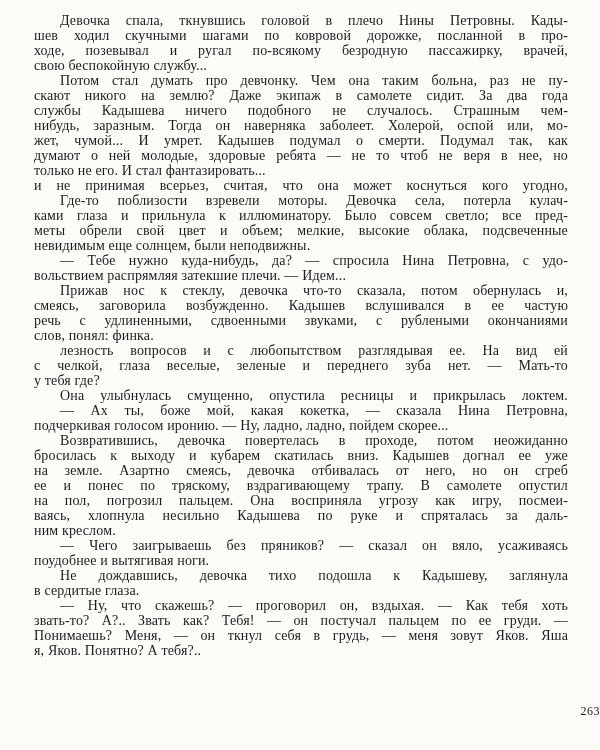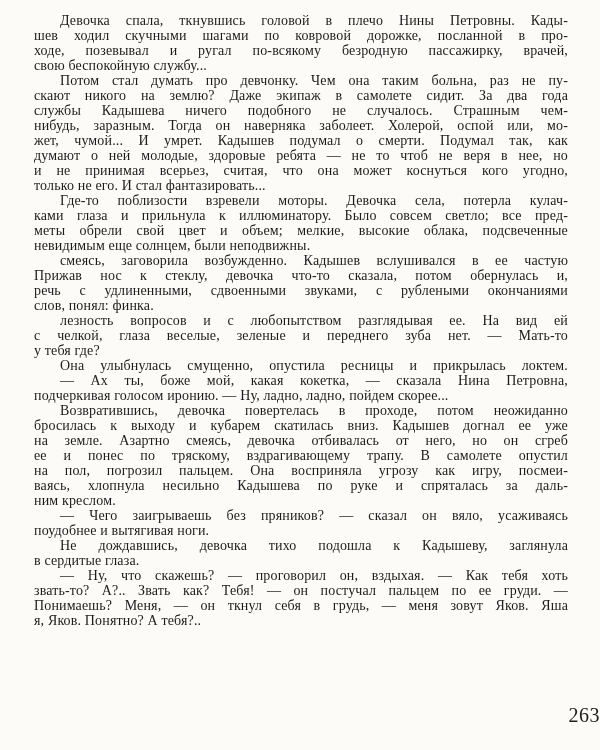--- a/index.html
+++ b/index.html
@@ -42,21 +42,21 @@
     text-align-last: left;
     -moz-text-align-last: left;
   }
   .para > .line:first-child {
     text-indent: 26px;
   }
   .page-number {
     position: absolute;
     top: 704px;
     right: 48px;
-    font-size: 20px;
+    font-size: 12px;
     letter-spacing: 0.5px;
   }
 </style>
 </head>
 <body>
 
 <div class="book-page">
   <div class="text-block">
       <div class="para">
         <div class="line">Девочка спала, ткнувшись головой в плечо Нины Петровны. Кады-</div>
@@ -64,32 +64,36 @@
         <div class="line">ходе, позевывал и ругал по-всякому безродную пассажирку, врачей,</div>
         <div class="line endline">свою беспокойную службу...</div>
       </div>
       <div class="para">
         <div class="line">Потом стал думать про девчонку. Чем она таким больна, раз не пу-</div>
         <div class="line">скают никого на землю? Даже экипаж в самолете сидит. За два года</div>
         <div class="line">службы Кадышева ничего подобного не случалось. Страшным чем-</div>
         <div class="line">нибудь, заразным. Тогда он наверняка заболеет. Холерой, оспой или, мо-</div>
         <div class="line">жет, чумой... И умрет. Кадышев подумал о смерти. Подумал так, как</div>
         <div class="line">думают о ней молодые, здоровые ребята — не то чтоб не веря в нее, но</div>
+        <div class="line endline">только не его. И стал фантазировать...</div>
         <div class="line">и не принимая всерьез, считая, что она может коснуться кого угодно,</div>
-        <div class="line endline">только не его. И стал фантазировать...</div>
       </div>
       <div class="para">
         <div class="line">Где-то поблизости взревели моторы. Девочка села, потерла кулач-</div>
         <div class="line">ками глаза и прильнула к иллюминатору. Было совсем светло; все пред-</div>
         <div class="line">меты обрели свой цвет и объем; мелкие, высокие облака, подсвеченные</div>
         <div class="line endline">невидимым еще солнцем, были неподвижны.</div>
       </div>
       <div class="para">
+        <div class="line">— Тебе нужно куда-нибудь, да? — спросила Нина Петровна, с удо-</div>
+        <div class="line endline">вольствием распрямляя затекшие плечи. — Идем...</div>
+      </div>
+      <div class="para">
+        <div class="line">Прижав нос к стеклу, девочка что-то сказала, потом обернулась и,</div>
         <div class="line">смеясь, заговорила возбужденно. Кадышев вслушивался в ее частую</div>
-        <div class="line">Прижав нос к стеклу, девочка что-то сказала, потом обернулась и,</div>
         <div class="line">речь с удлиненными, сдвоенными звуками, с рублеными окончаниями</div>
         <div class="line endline">слов, понял: финка.</div>
       </div>
       <div class="para">
         <div class="line">лезность вопросов и с любопытством разглядывая ее. На вид ей</div>
         <div class="line">с челкой, глаза веселые, зеленые и переднего зуба нет. — Мать-то</div>
         <div class="line endline">у тебя где?</div>
       </div>
       <div class="para">
         <div class="line">Она улыбнулась смущенно, опустила ресницы и прикрылась локтем.</div>

